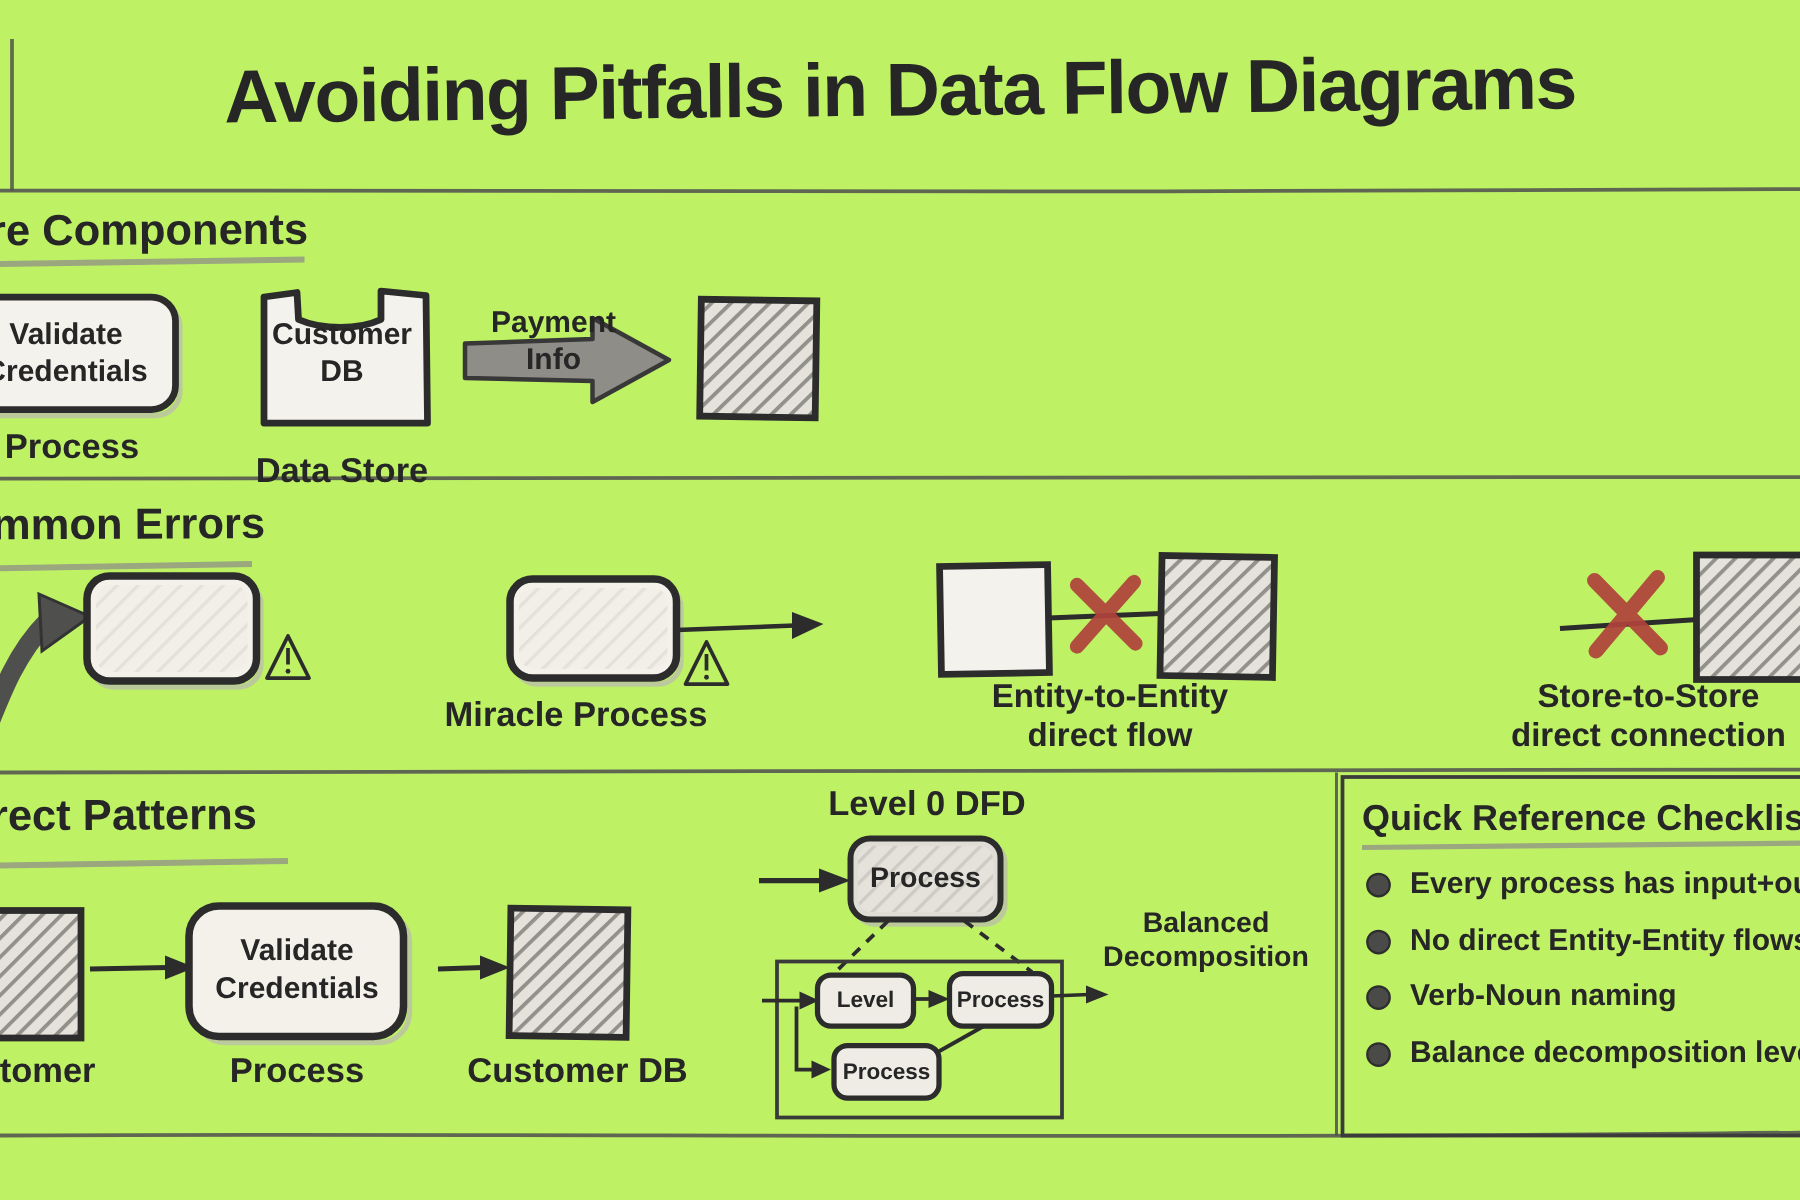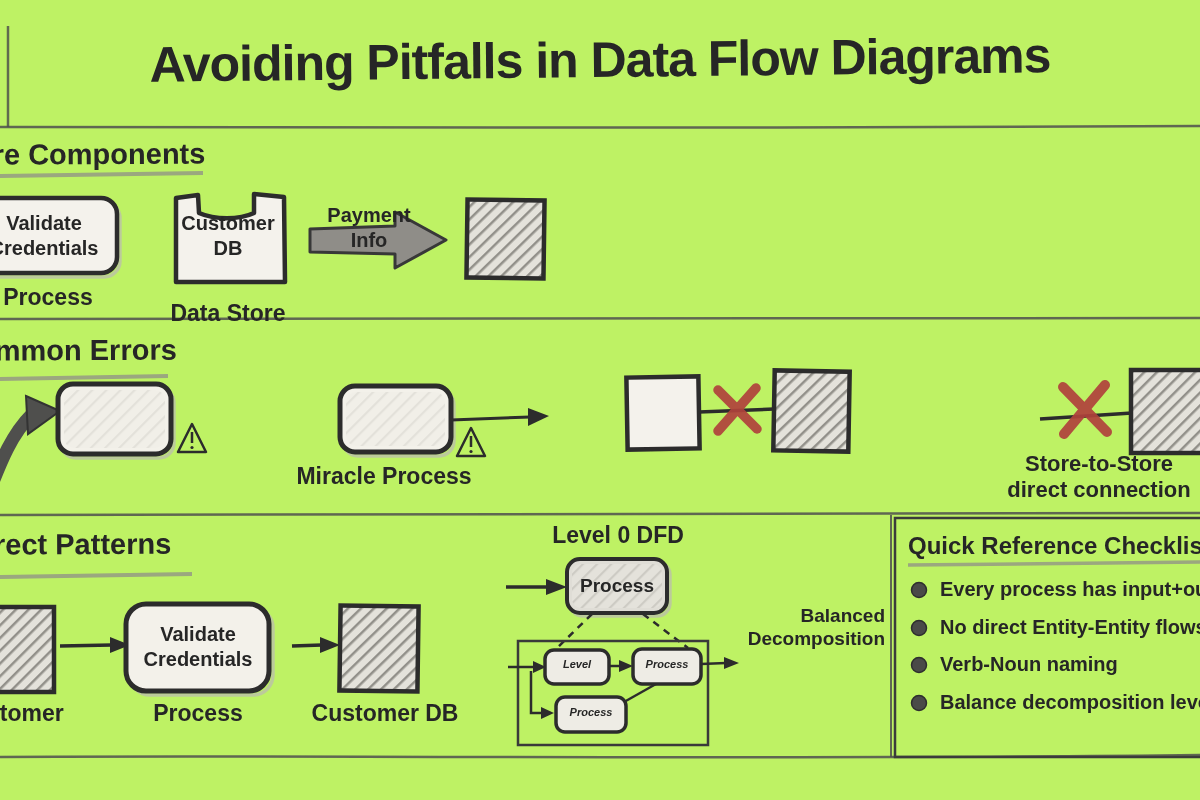--- a/index.html
+++ b/index.html
@@ -11,21 +11,21 @@
   svg.layer{position:absolute;left:0;top:0;}
   .t{
     position:absolute;white-space:pre-line;text-align:center;
     font-weight:bold;color:#262626;line-height:1.15;
   }
   .title{font-size:50px;letter-spacing:-1px;transform:rotate(-0.6deg);}
   .h{font-size:29px;text-align:left;transform:rotate(-0.3deg);}
   .cap{font-size:23px;}
   .cap2{font-size:22px;line-height:26px;}
   .lbl{font-size:20px;line-height:25px;}
-  .sm{font-size:11px;font-style:italic;}
+  .sm{font-size:15px;}
   .psm{font-size:19px;}
   .ann{font-size:19px;line-height:23px;}
   .cl-title{font-size:24px;text-align:left;}
   .cl-item{font-size:20px;text-align:left;}
 </style>
 </head>
 <body>
 
 <div class="canvas">
 
@@ -172,36 +172,38 @@
 Credentials</div>
   <div class="t cap" style="left:-30px;top:284px;width:156px;">Process</div>
   <div class="t lbl" style="left:153px;top:211px;width:150px;">Customer
 DB</div>
   <div class="t cap" style="left:148px;top:300px;width:160px;">Data Store</div>
   <div class="t lbl" style="left:294px;top:179px;width:150px;margin-top:24px;">Payment
 Info</div>
 
   <div class="t h" style="left:-44px;top:334px;width:300px;">Common Errors</div>
   <div class="t cap" style="left:294px;top:463px;width:180px;">Miracle Process</div>
+  <div class="t cap2" style="left:630px;top:451px;width:220px;">Entity-to-Entity
+direct flow</div>
   <div class="t cap2" style="left:989px;top:451px;width:220px;">Store-to-Store
 direct connection</div>
 
   <div class="t h" style="left:-56px;top:528px;width:320px;">Correct Patterns</div>
   <div class="t cap" style="left:-70px;top:700px;width:160px;">Customer</div>
   <div class="t lbl" style="left:128px;top:622px;width:140px;">Validate
 Credentials</div>
   <div class="t cap" style="left:118px;top:700px;width:160px;">Process</div>
   <div class="t cap" style="left:295px;top:700px;width:180px;">Customer DB</div>
 
   <div class="t cap" style="left:528px;top:522px;width:180px;">Level 0 DFD</div>
   <div class="t psm" style="left:567px;top:575px;width:100px;">Process</div>
   <div class="t sm" style="left:545px;top:658px;width:64px;">Level</div>
   <div class="t sm" style="left:633px;top:658px;width:68px;">Process</div>
   <div class="t sm" style="left:556px;top:706px;width:70px;">Process</div>
-  <div class="t ann" style="left:723px;top:604px;width:162px;text-align:right;">Balanced
+  <div class="t ann" style="left:723px;top:604px;width:162px;">Balanced
 Decomposition</div>
 
   <div class="t cl-title" style="left:908px;top:532px;width:330px;">Quick Reference Checklist</div>
   <div class="t cl-item" style="left:940px;top:578px;width:320px;">Every process has input+output</div>
   <div class="t cl-item" style="left:940px;top:616px;width:320px;">No direct Entity-Entity flows</div>
   <div class="t cl-item" style="left:940px;top:653px;width:320px;">Verb-Noun naming</div>
   <div class="t cl-item" style="left:940px;top:691px;width:320px;">Balance decomposition levels</div>
 
 </div>
 

